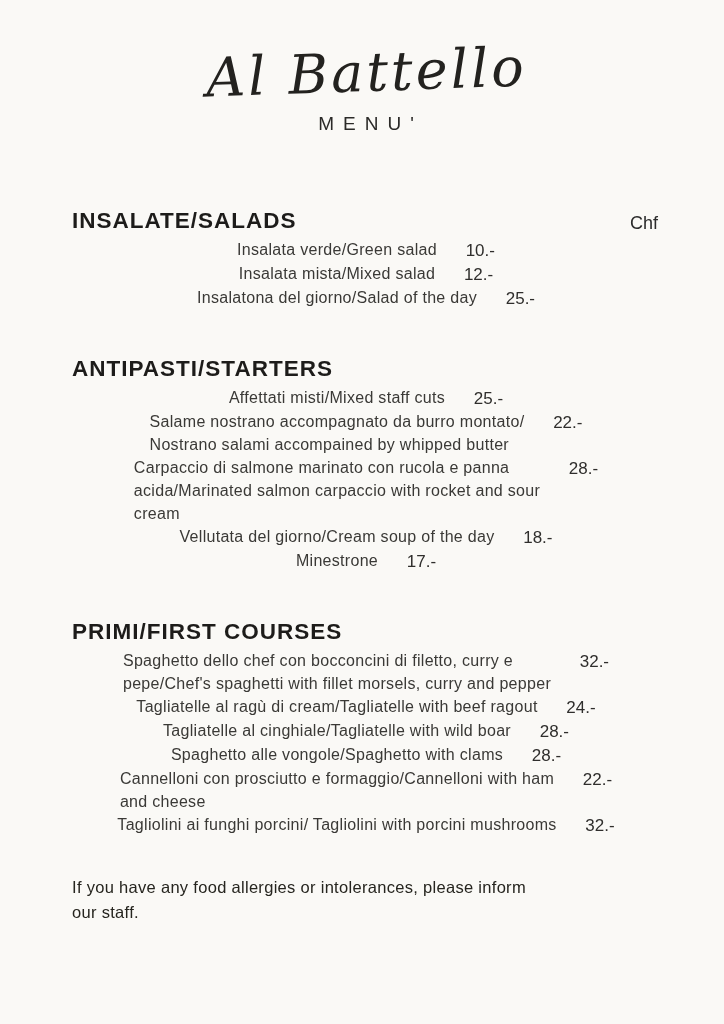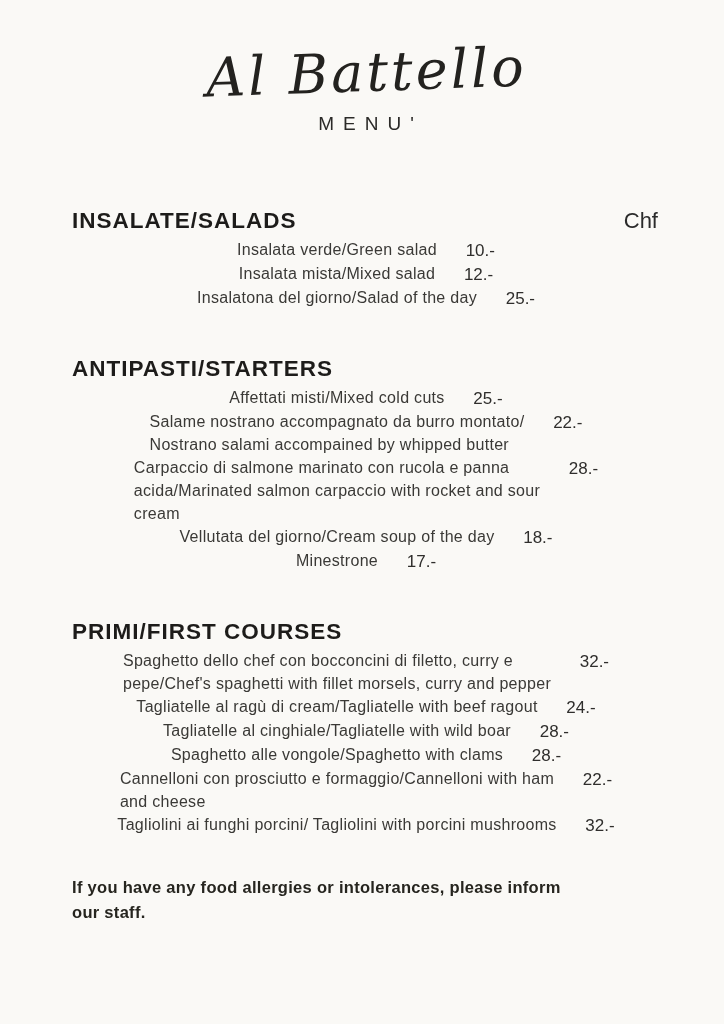--- a/index.html
+++ b/index.html
@@ -45,21 +45,21 @@
     margin-bottom: 4px;
   }
   .section-heading {
     font-size: 22.5px;
     line-height: 26px;
     font-weight: 700;
     letter-spacing: 1px;
     color: #1d1c1a;
   }
   .chf {
-    font-size: 22px;
+    font-size: 18px;
     color: #2b2b2b;
     font-weight: 400;
     padding-right: 2px;
   }
   .item-row {
     display: flex;
     justify-content: center;
     align-items: flex-start;
   }
   .item-name {
@@ -77,21 +77,21 @@
     width: 58px;
     flex-shrink: 0;
     text-align: right;
     padding-top: 1px;
   }
   
   .allergy-notice {
     margin-top: 38px;
     font-size: 16.5px;
     line-height: 25px;
-    font-weight: 700;
+    font-weight: 400;
     letter-spacing: 0.3px;
     color: #26251f;
     white-space: pre-line;
   }
 </style>
 </head>
 <body>
 
 <div class="page">
 
@@ -124,21 +124,21 @@
 </div>
   </section>
 
   <section class="menu-section">
     <div class="section-header">
       <h2 class="section-heading">ANTIPASTI/STARTERS</h2>
 
     </div>
     <div class="items">
   <div class="item-row">
-    <span class="item-name">Affettati misti/Mixed cold cuts</span>
+    <span class="item-name">Affettati misti/Mixed staff cuts</span>
     <span class="item-price">25.-</span>
   </div>
 
   <div class="item-row">
     <span class="item-name">Salame nostrano accompagnato da burro montato/
 Nostrano salami accompained by whipped butter</span>
     <span class="item-price">22.-</span>
   </div>
 
   <div class="item-row">

